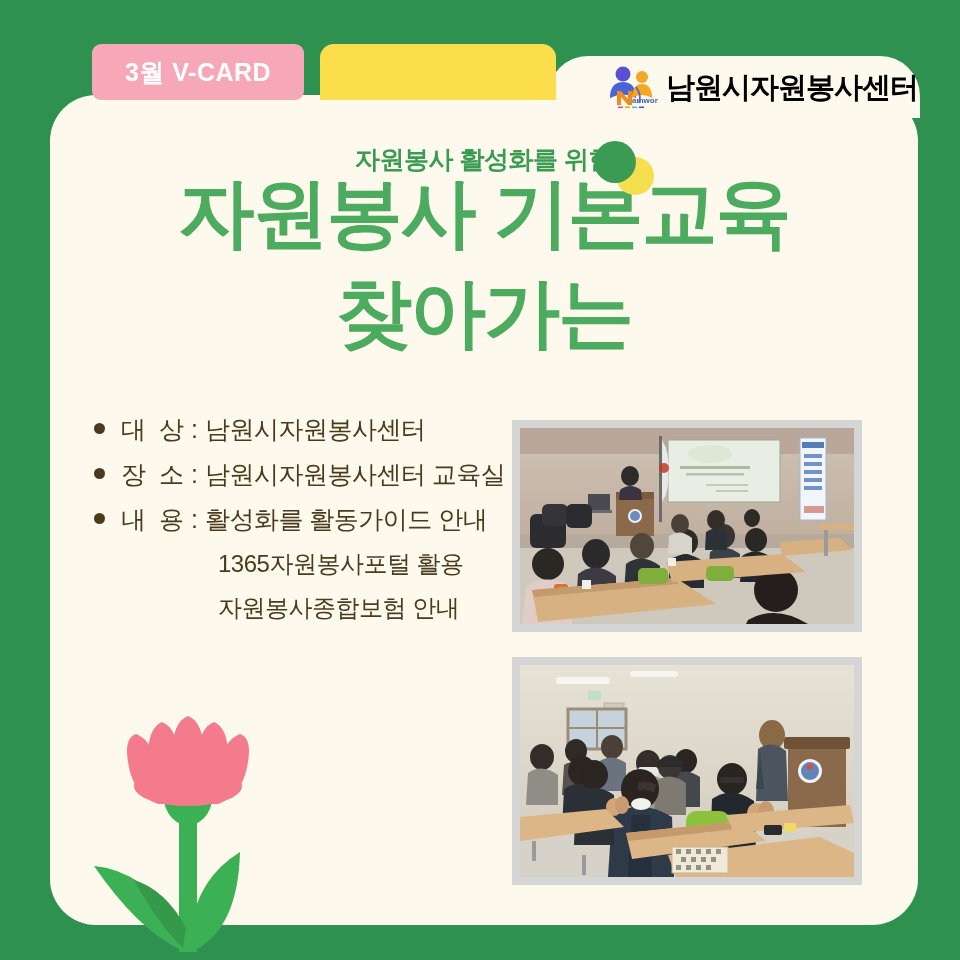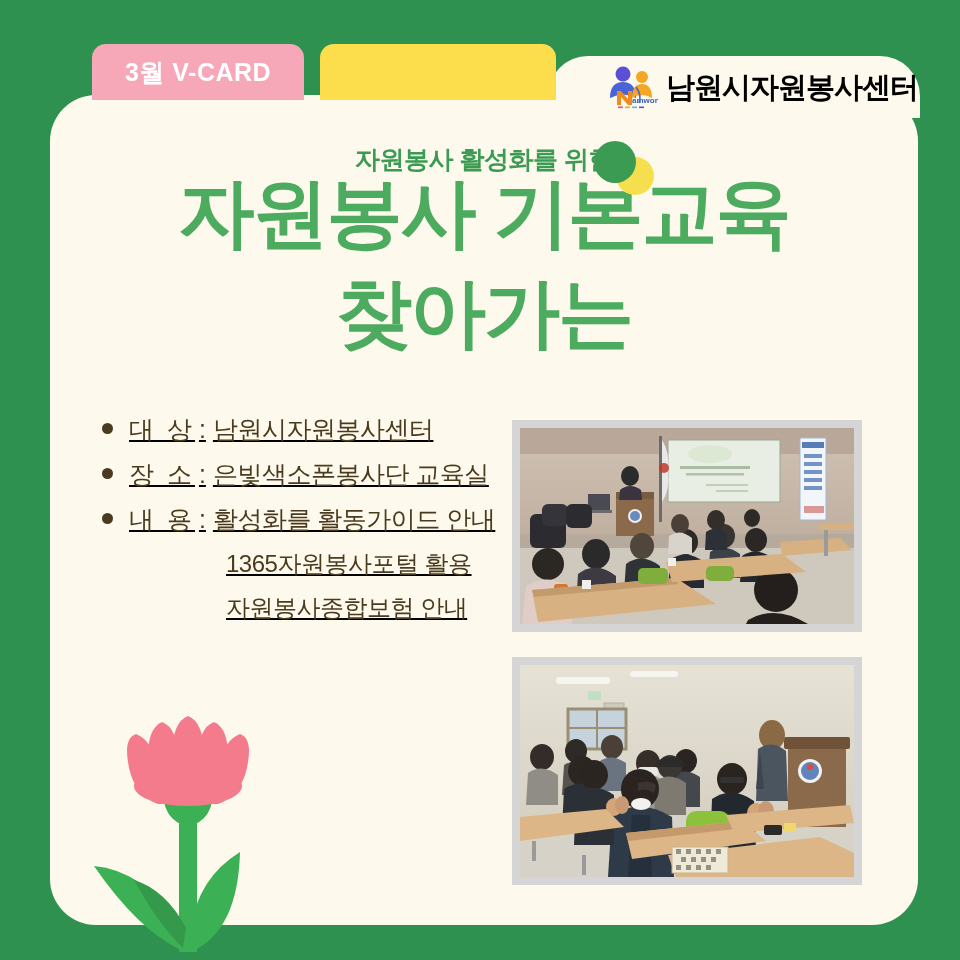--- a/index.html
+++ b/index.html
@@ -29,20 +29,21 @@
   }
   #tab-pink {
     left: 92px;
     top: 44px;
     width: 212px;
     height: 56px;
     background: #f7a8b8;
     display: flex;
     align-items: center;
     justify-content: center;
+    border-radius: 9px;
   }
   #tab-pink .tab-label {
     color: #ffffff;
     font-size: 25px;
     font-weight: bold;
     letter-spacing: 0.5px;
     line-height: 1;
   }
   #tab-yellow {
     left: 320px;
@@ -151,24 +152,23 @@
     margin-top: 22px;
   }
   #title-line-2 {
     font-size: 76px;
     margin-top: 2px;
   }
 
   
   #info-list {
     position: absolute;
-    left: 52px;
+    left: 44px;
     top: 318px;
     width: 430px;
-    text-decoration: underline;
   }
   .info-row {
     display: flex;
     align-items: baseline;
     margin-bottom: 12px;
   }
   .bullet {
     width: 11px;
     height: 11px;
     border-radius: 50%;
@@ -268,21 +268,21 @@
         <span class="bullet"></span>
         <span class="info-key">대 상</span>
         <span class="info-sep">:</span>
         <span class="info-val">남원시자원봉사센터</span>
       </div>
 
       <div class="info-row">
         <span class="bullet"></span>
         <span class="info-key">장 소</span>
         <span class="info-sep">:</span>
-        <span class="info-val">은빛색소폰봉사단 교육실</span>
+        <span class="info-val">남원시자원봉사센터 교육실</span>
       </div>
 
       <div class="info-row">
         <span class="bullet"></span>
         <span class="info-key">내 용</span>
         <span class="info-sep">:</span>
         <span class="info-val">활성화를 활동가이드 안내</span>
       </div>
 
       <div class="info-sub">1365자원봉사포털 활용</div>

